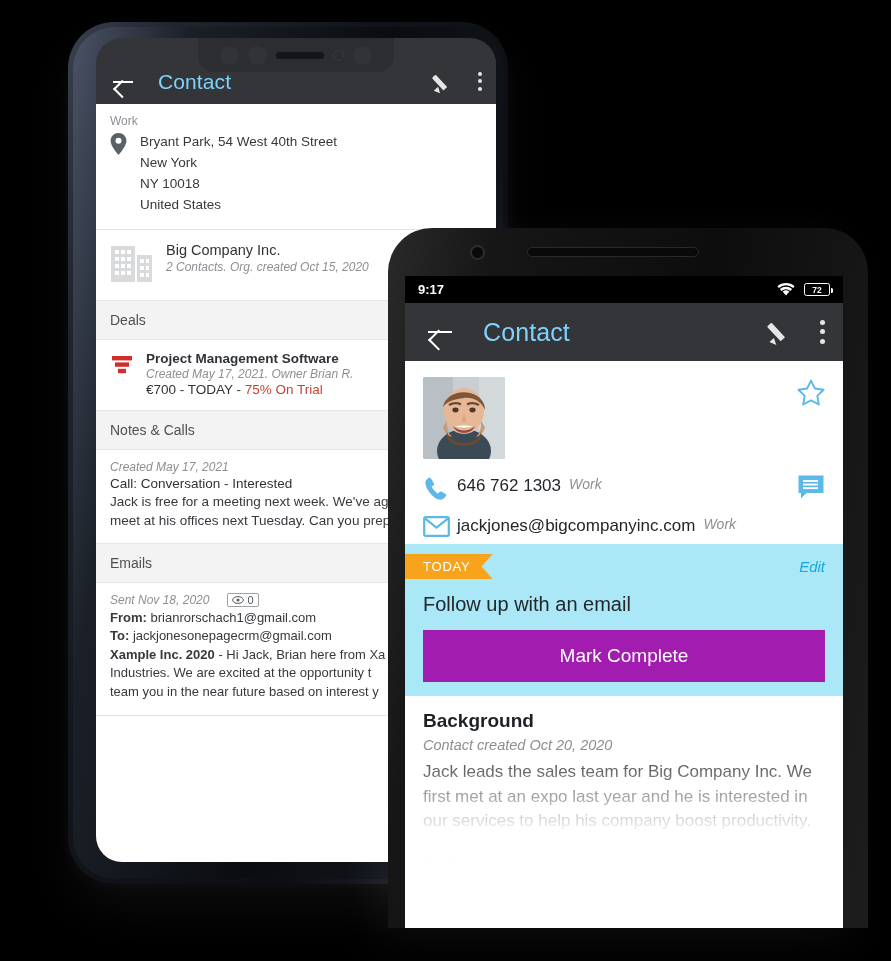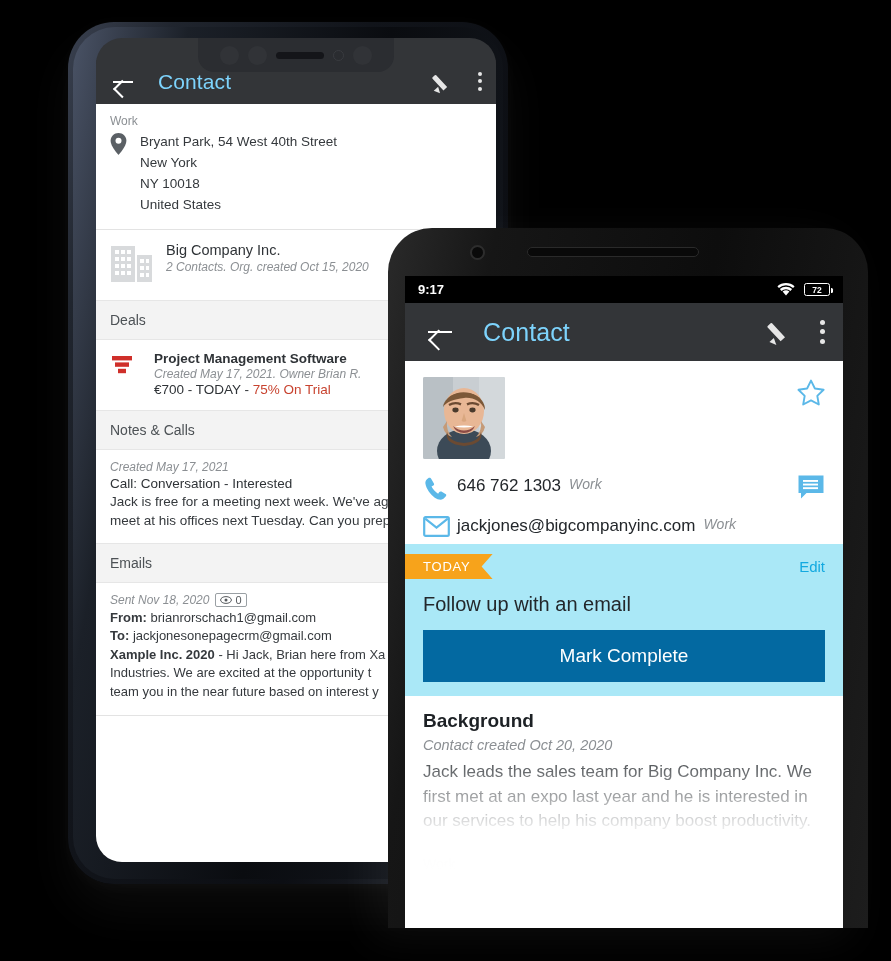--- a/index.html
+++ b/index.html
@@ -110,34 +110,34 @@
   .addr-lines { line-height: 1.55; font-size: 13.5px; color: #35393d; }
 
   .org-row {
     display: flex; align-items: flex-start; gap: 12px;
     padding: 12px 14px 14px 14px; background: #fff;
   }
   .ic-building { width: 44px; height: 44px; flex: 0 0 auto; }
   .org-name { font-size: 14.5px; color: #2f3337; margin-bottom: 2px; }
   .org-meta { font-size: 12px; color: #8b8f93; font-style: italic; }
 
-  .deal-row { display: flex; gap: 20px; padding: 11px 14px 13px 14px; background:#fff; }
+  .deal-row { display: flex; gap: 12px; padding: 11px 14px 13px 14px; background:#fff; }
   .ic-funnel { width: 24px; height: 24px; flex:0 0 auto; margin-top: 2px; }
   .deal-title { font-size: 13.5px; font-weight: bold; color: #2f3337; }
   .deal-meta { font-size: 12px; color: #8b8f93; font-style: italic; margin: 1px 0 1px; }
   .deal-val { font-size: 13.5px; color: #2f3337; }
   .deal-val .trial { color: #c8432f; }
 
   .note-block { padding: 10px 14px 12px; background:#fff; }
   .note-date { font-size: 12px; color: #8b8f93; font-style: italic; margin-bottom: 2px; }
   .note-sub { font-size: 13.5px; color: #2f3337; margin-bottom: 1px; }
   .note-body { font-size: 13.5px; color: #35393d; line-height: 1.45; white-space: nowrap; }
 
   .email-block { padding: 10px 14px 14px; background:#fff; }
-  .email-sent { font-size: 12px; color: #8b8f93; font-style: italic; display:flex; align-items:center; gap:6px; margin-bottom: 2px;}
+  .email-sent { font-size: 12px; color: #8b8f93; font-style: italic; display:flex; align-items:center; gap:18px; margin-bottom: 2px;}
   .eye-badge {
     border: 1px solid #9aa0a4; border-radius: 2px; padding: 0 4px;
     font-style: normal; font-size: 11px; color: #55595d;
     display: inline-flex; align-items: center; gap: 3px;
   }
   .email-line { font-size: 13px; color: #35393d; line-height: 1.42; white-space: nowrap; }
   .email-line b { font-weight: bold; }
 
   
   .phone-front {
@@ -216,24 +216,24 @@
   .row-type { font-size: 14px; color: #8b8f93; font-style: italic; margin-left: 8px; }
   .sms-btn { position: absolute; right: 18px; top: 50%; transform: translateY(-50%); }
 
   .task-card { background: #aae8f7; padding: 0 0 14px 0; position: relative; }
   .ribbon-line { display: flex; align-items: center; justify-content: space-between; padding-top: 10px; }
   .ribbon {
     background: #f7a31b; color: #fff; font-size: 13px; letter-spacing: 0.8px;
     padding: 5px 22px 5px 18px; position: relative;
     clip-path: polygon(0 0, 100% 0, calc(100% - 11px) 50%, 100% 100%, 0 100%);
   }
-  .edit-link { color: #13a9e0; font-size: 15px; padding-right: 18px; }
+  .edit-link { color: #13a9e0; font-size: 15px; padding-right: 18px; font-style: italic; }
   .task-title { font-size: 20px; color: #23272b; padding: 14px 18px 0 18px; }
   .mark-complete {
-    margin: 14px 18px 0 18px; background: #0369a1; color: #fff;
+    margin: 14px 18px 0 18px; background: #a21caf; color: #fff;
     text-align: center; font-size: 19px; padding: 15px 0;
     border: none; width: calc(100% - 36px); cursor: pointer;
     font-family: "Liberation Sans", sans-serif;
   }
 
   .bg-section { padding: 14px 18px 0 18px; background: #fff; position: relative; }
   .bg-title { font-size: 19px; font-weight: bold; color: #1d2125; }
   .bg-created { font-size: 14.5px; color: #8b8f93; font-style: italic; margin-top: 5px; }
   .bg-body { font-size: 17px; color: #3a3e42; line-height: 1.45; margin-top: 7px; }
   .bg-work { font-size: 14px; color: #d9dcdf; margin-top: 22px; }

